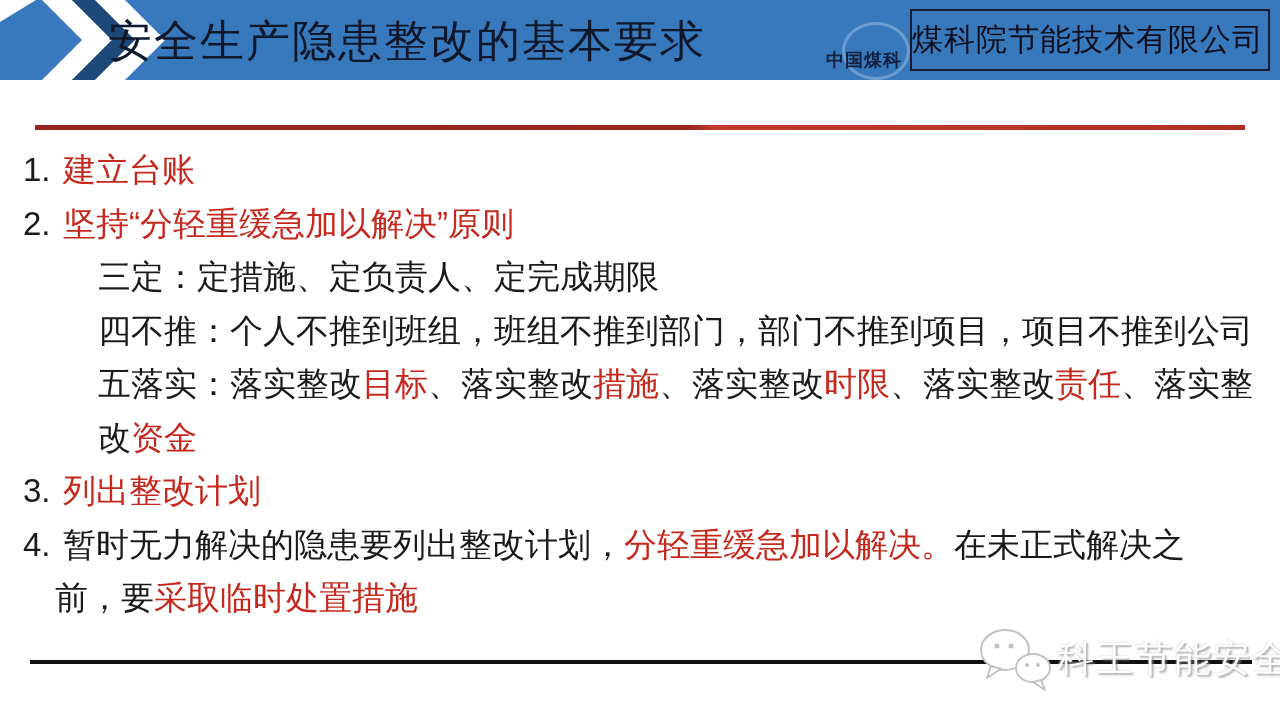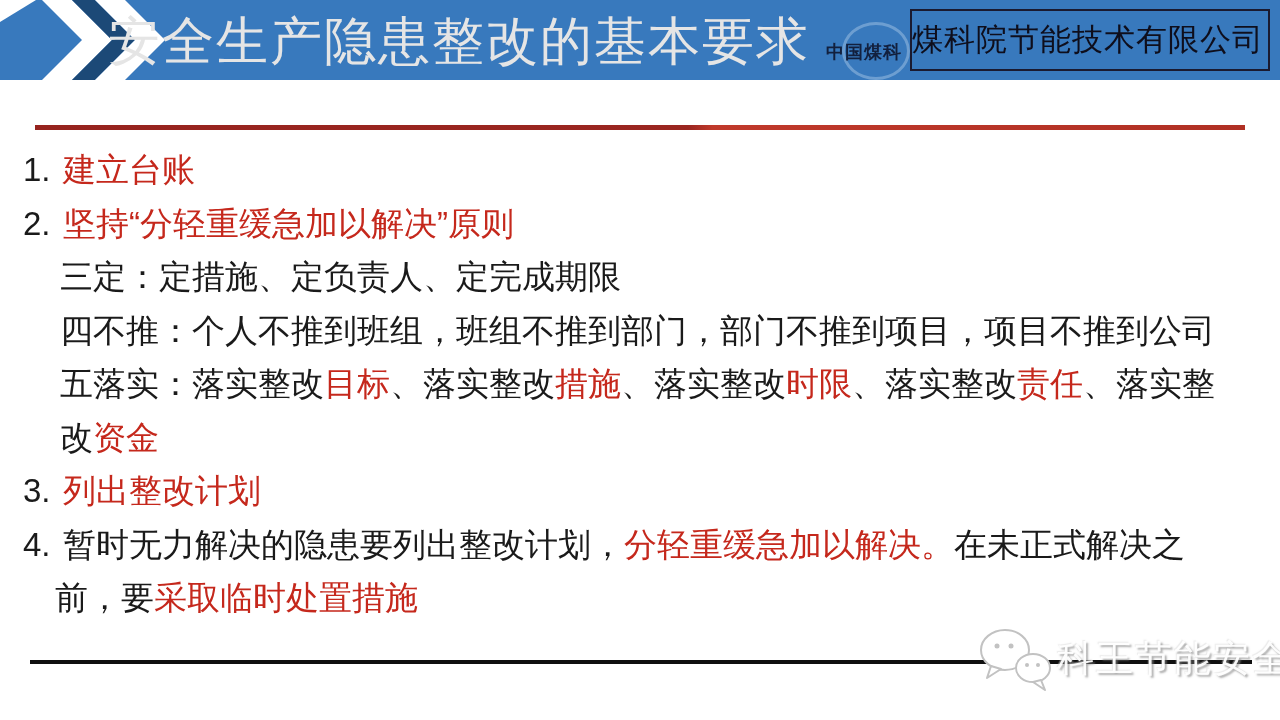--- a/index.html
+++ b/index.html
@@ -10,42 +10,42 @@
   
   .header{position:absolute;left:0;top:0;width:1280px;height:80px;background:var(--blue,#3879bd);}
   .chev{position:absolute;top:0;left:0;width:220px;height:80px;}
   .chev-corner{background:#fff;clip-path:polygon(0 0,36px 0,0 22px);}
   .chev-a{background:#fff;clip-path:polygon(42px 0,72px 0,112px 40px,72px 80px,42px 80px,82px 40px);}
   .chev-shadow{background:var(--navy,#1c4977);clip-path:polygon(72px 0,95px 0,135px 40px,95px 80px,72px 80px,112px 40px);}
   .chev-b{background:#fff;clip-path:polygon(95px 0,125px 0,165px 40px,125px 80px,95px 80px,135px 40px);}
   .title{
     position:absolute;left:108px;top:0;height:80px;line-height:84px;z-index:3;
     font-family:"Liberation Serif","DejaVu Serif",serif;
-    font-size:52px;letter-spacing:2px;color:#e5e5e5;white-space:nowrap;
+    font-size:44px;letter-spacing:2px;color:#0f172a;white-space:nowrap;
   }
   .logo{position:absolute;left:818px;top:20px;z-index:1;}
   .logo-ring{position:absolute;left:24px;top:2px;width:62px;height:52px;border:3px solid rgba(210,228,246,0.35);border-radius:50%;}
-  .logo-text{position:absolute;left:8px;top:20px;font-size:18px;font-weight:bold;color:#12203e;letter-spacing:1px;white-space:nowrap;}
+  .logo-text{position:absolute;left:8px;top:28px;font-size:18px;font-weight:bold;color:#12203e;letter-spacing:1px;white-space:nowrap;}
   .company-box{
     position:absolute;left:910px;top:9px;width:356px;height:58px;z-index:2;
     border:2px solid #1a1a30;display:flex;align-items:center;
     font-size:31px;color:#0e0e1c;letter-spacing:1px;white-space:nowrap;
   }
   
   .divider-top{
     position:absolute;left:35px;top:125px;width:1210px;height:5px;
     background:linear-gradient(90deg,#96231e 0%,#9a2620 54%,#c0392b 56%,#b03024 100%);
   }
   .divider-bottom{position:absolute;left:30px;top:660px;width:1222px;height:4px;background:#101010;z-index:1;}
   
   .body-lines{position:absolute;left:0;top:143px;width:1280px;}
   .line{height:53.5px;line-height:53.5px;font-size:33px;white-space:nowrap;color:var(--black,#1a1a1a);}
   .line .num{display:inline-block;width:40px;color:var(--black,#1a1a1a);}
   .line.num-line{padding-left:23px;}
-  .line.sub{padding-left:60px;}
+  .line.sub{padding-left:98px;}
   .line.flush{padding-left:55px;}
   .seg.red{color:var(--red,#c5281c);}
   .seg.black{color:var(--black,#1a1a1a);}
   
   .watermark{position:absolute;left:975px;top:622px;z-index:2;display:flex;align-items:center;}
   .wechat-icon{width:82px;height:74px;flex:0 0 auto;}
   .watermark-text{
     font-size:37px;color:rgba(255,255,255,0.95);letter-spacing:2px;white-space:nowrap;
     text-shadow:2px 2px 2px rgba(130,130,130,0.65),-1px -1px 1px rgba(215,215,215,0.5);
   }

